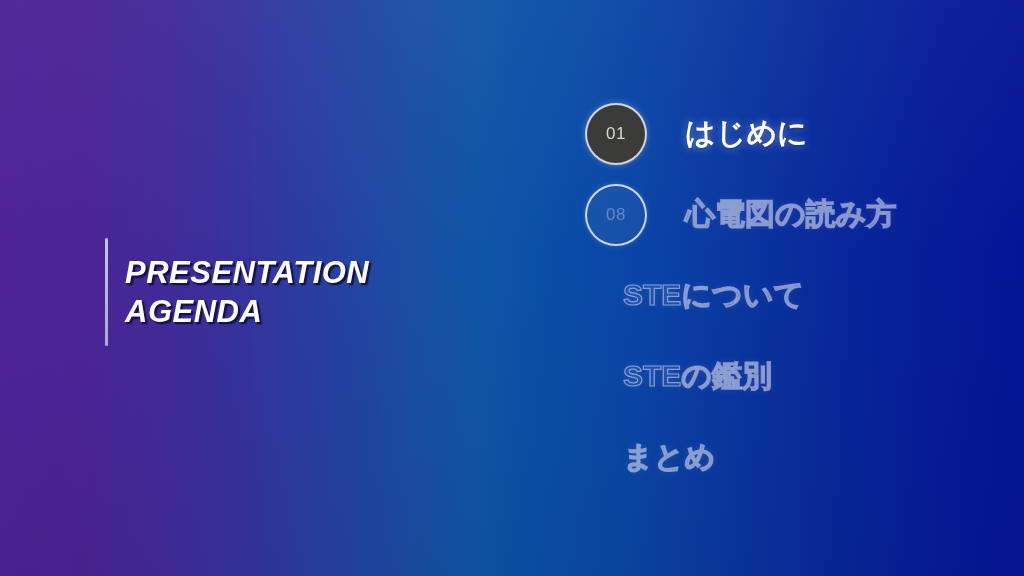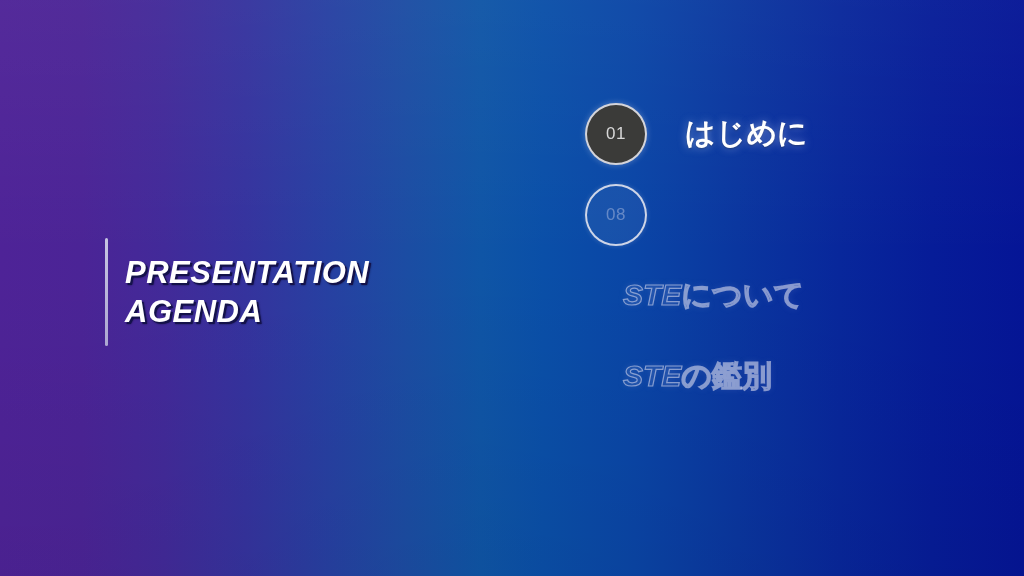--- a/index.html
+++ b/index.html
@@ -110,21 +110,20 @@
   .label-active {
     color:#ffffff;
     text-shadow:0 0 9px rgba(200,215,255,0.55), 0 1px 2px rgba(0,0,0,0.35);
   }
   .label-idle {
     color:rgba(255,255,255,0.045);
     -webkit-text-stroke:1.2px rgba(203,208,232,0.62);
     text-shadow:0 0 7px rgba(150,170,230,0.22);
   }
   .label-idle .lat {
-    font-style:italic;
     text-align:center;
   }
 </style>
 </head>
 <body>
 
 <div class="slide">
 
   <div class="title-block">
     <div class="title-rule"></div>
@@ -140,31 +139,37 @@
       </div>
       <div class="label label-active">
         <span class="jp">はじめに</span>
       </div>
     </div>
 
     <div class="agenda-item">
       <div class="badge badge-idle">
         <span>08</span>
       </div>
+      <div class="label label-idle">
+        <span class="jp">心電図の読み方</span>
+      </div>
     </div>
 
     <div class="agenda-item">
       <div class="label label-idle">
         <span class="lat">STE</span><span class="jp">について</span>
       </div>
     </div>
 
     <div class="agenda-item">
       <div class="label label-idle">
         <span class="lat">STE</span><span class="jp">の鑑別</span>
       </div>
     </div>
 
     <div class="agenda-item">
+      <div class="label label-idle">
+        <span class="jp">まとめ</span>
+      </div>
     </div>
 
   </div>
 </div>
 
 </body></html>

